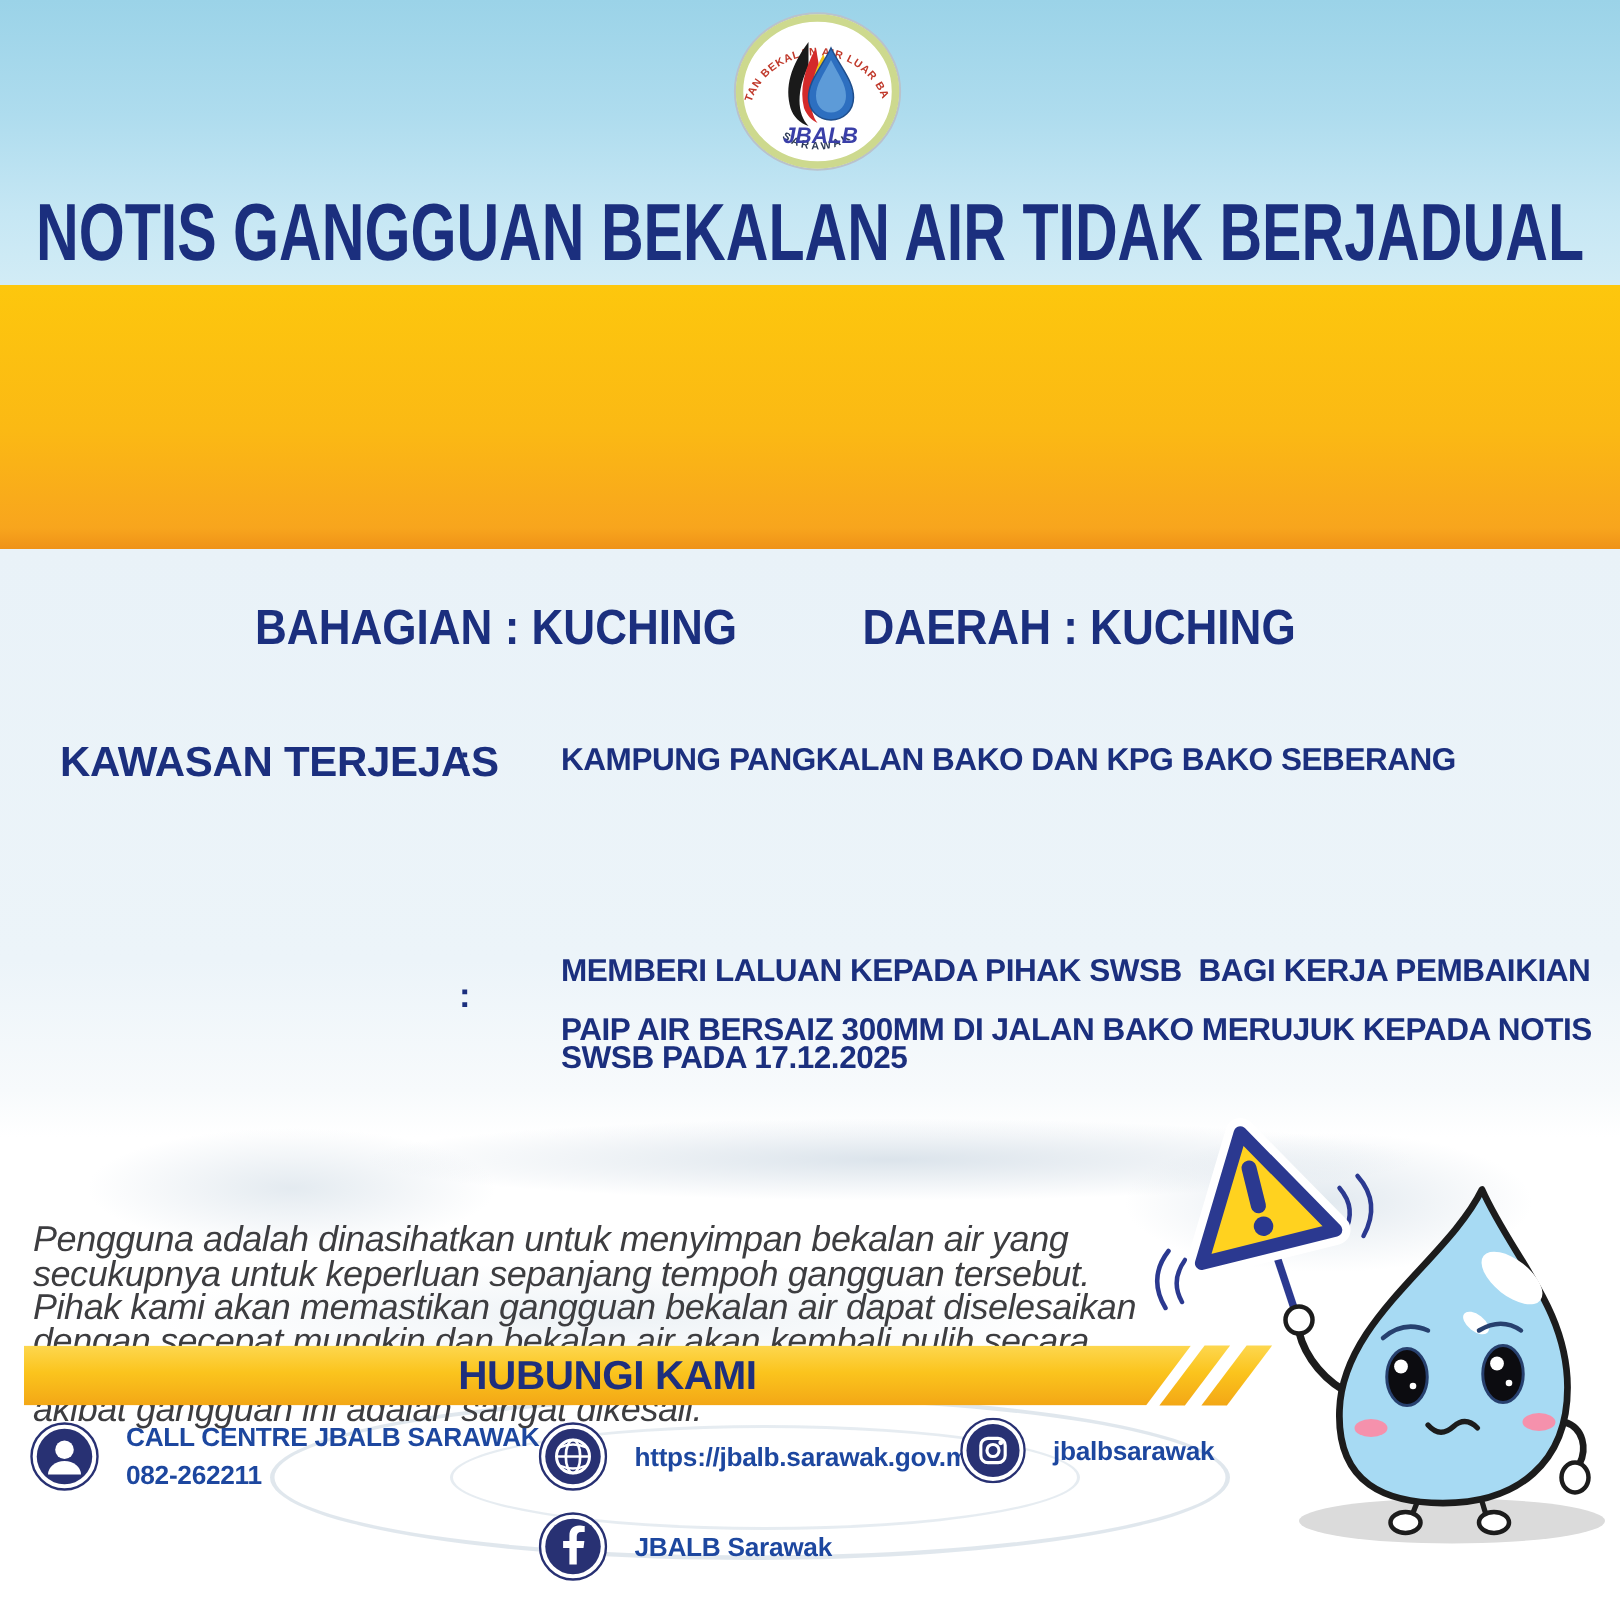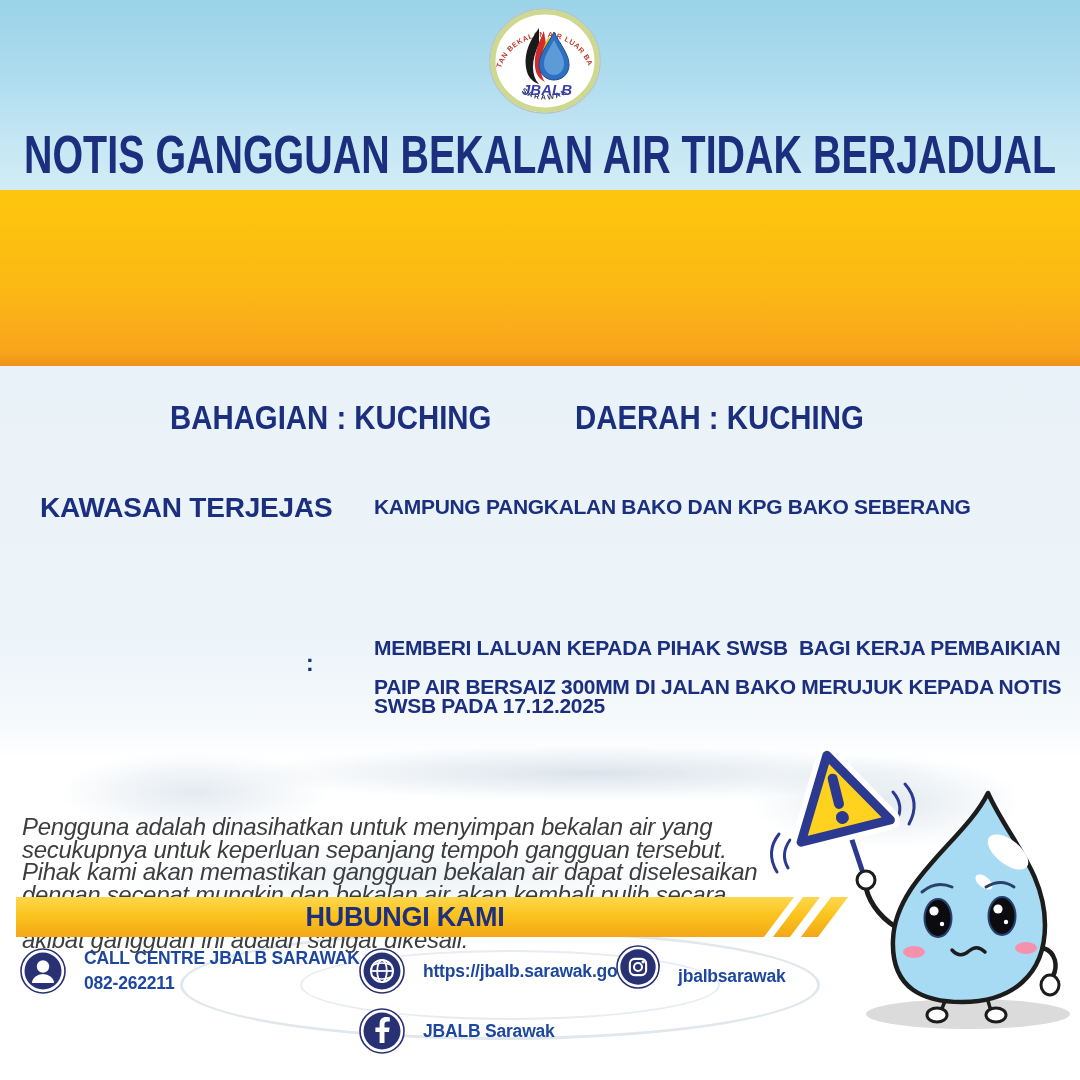--- a/index.html
+++ b/index.html
@@ -93,21 +93,21 @@
   .band-stripe.st2{left:800px;}
   
   .footer{position:absolute;left:0;top:937px;width:1080px;height:143px;}
   .contact-item{position:absolute;display:flex;align-items:center;}
   .contact-text{
     color:#1d479f;font-weight:bold;font-size:17.5px;line-height:25px;
     letter-spacing:-0.2px;white-space:nowrap;
   }
   .ci-call{left:20px;top:946px;}
   .ci-web{left:359px;top:948px;}
-  .ci-insta{left:616px;top:945px;align-items:flex-end;}
+  .ci-insta{left:640px;top:945px;}
   .ci-fb{left:359px;top:1008px;}
   .icon-gap{width:18px;flex:0 0 auto;}
   
   .mascot{position:absolute;left:760px;top:718px;z-index:5;}
 </style>
 </head>
 <body>
 
 <div class="canvas">
 

